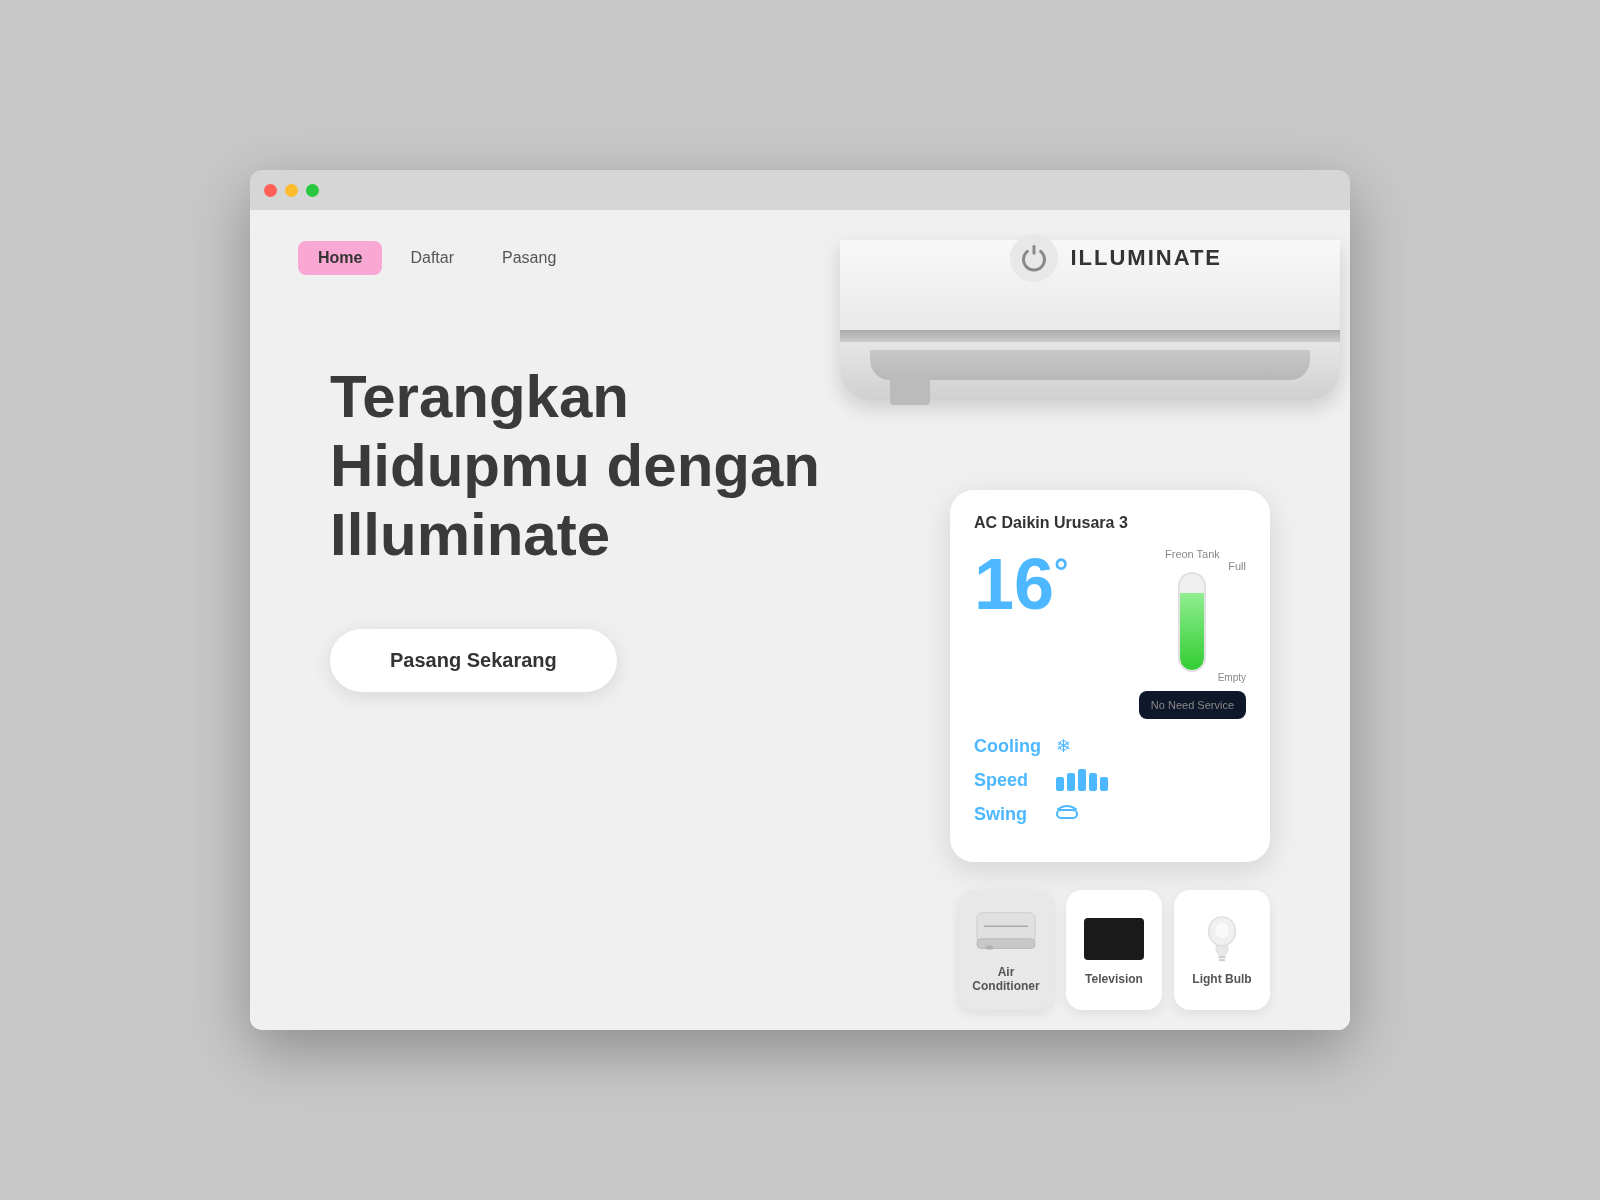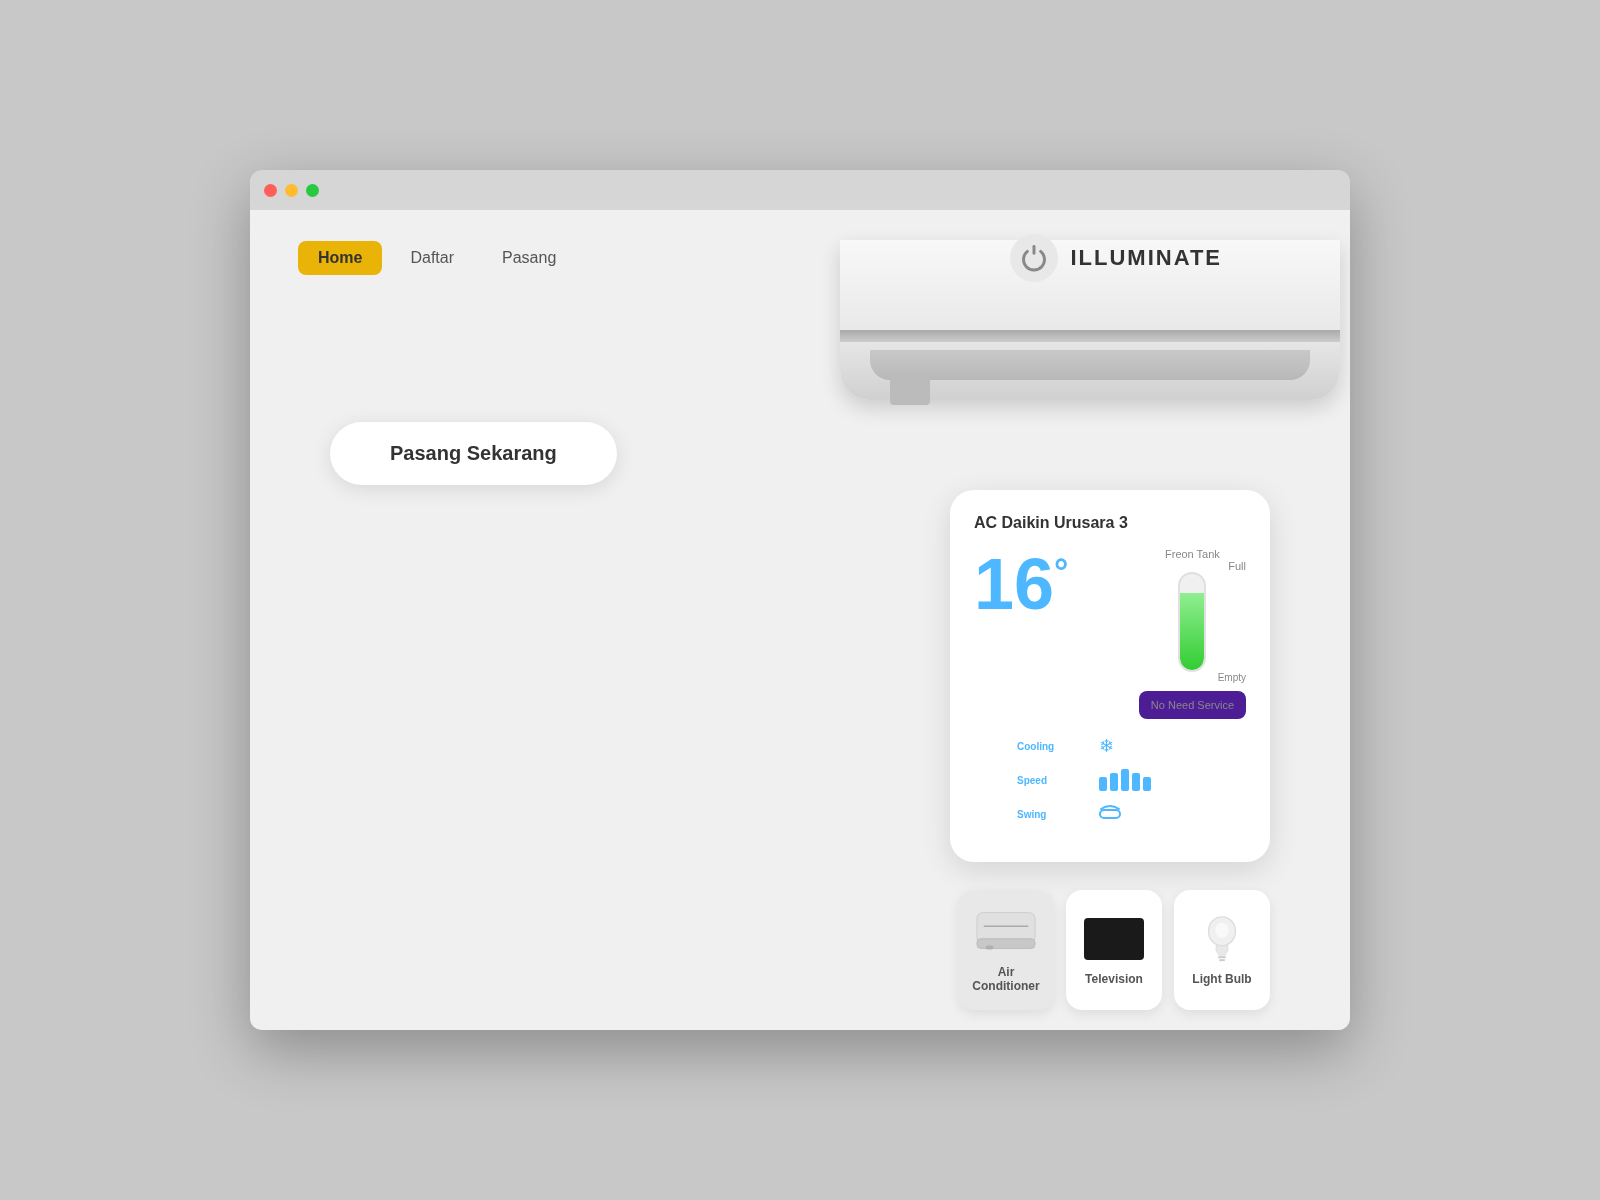--- a/index.html
+++ b/index.html
@@ -64,21 +64,21 @@
     .nav-link {
       padding: 8px 20px;
       border-radius: 8px;
       font-size: 16px;
       font-weight: 500;
       color: #555;
       cursor: pointer;
     }
 
     .nav-link.active {
-      background: #eab308;
+      background: #f9a8d4;
       color: #333;
       font-weight: 600;
     }
 
     .nav-logo {
       display: flex;
       align-items: center;
       gap: 12px;
       margin-right: 80px;
     }
@@ -276,46 +276,45 @@
     }
 
     .stat-row {
       display: flex;
       align-items: center;
       gap: 12px;
       margin-bottom: 12px;
     }
 
     .stat-label {
-      font-size: 10px;
+      font-size: 18px;
       font-weight: 600;
       color: #4db8ff;
       width: 70px;
-      margin-left: 43px;
     }
 
     .stat-icon {
       font-size: 18px;
       color: #4db8ff;
     }
 
     .speed-bars {
       display: flex;
       gap: 3px;
       align-items: flex-end;
     }
 
     .speed-bar {
       width: 8px;
       background: #4db8ff;
       border-radius: 2px;
     }
 
     .service-badge {
-      background: #4c1d95;
+      background: #0f172a;
       border-radius: 8px;
       padding: 8px 12px;
       text-align: center;
       font-size: 11px;
       color: #888;
       margin-top: 8px;
     }
 
     
     .device-cards {
@@ -409,20 +408,21 @@
           <svg viewBox="0 0 24 24" fill="none" stroke="#888" stroke-width="2.5" stroke-linecap="round">
             <path d="M12 2v6"></path>
             <path d="M6.3 6.3a9 9 0 1 0 11.4 0"></path>
           </svg>
         </div>
         <span class="logo-text">ILLUMINATE</span>
       </div>
     </nav>
 
     <div class="hero">
+      <h1 class="hero-title">Terangkan Hidupmu dengan Illuminate</h1>
       <div class="hero-button">Pasang Sekarang</div>
     </div>
 
     <div class="smart-card">
       <div class="card-title">AC Daikin Urusara 3</div>
 
       <div class="card-main">
         <div>
           <span class="temp-display">
             <span>16</span><span style="font-size:36px;vertical-align:super;">°</span>

